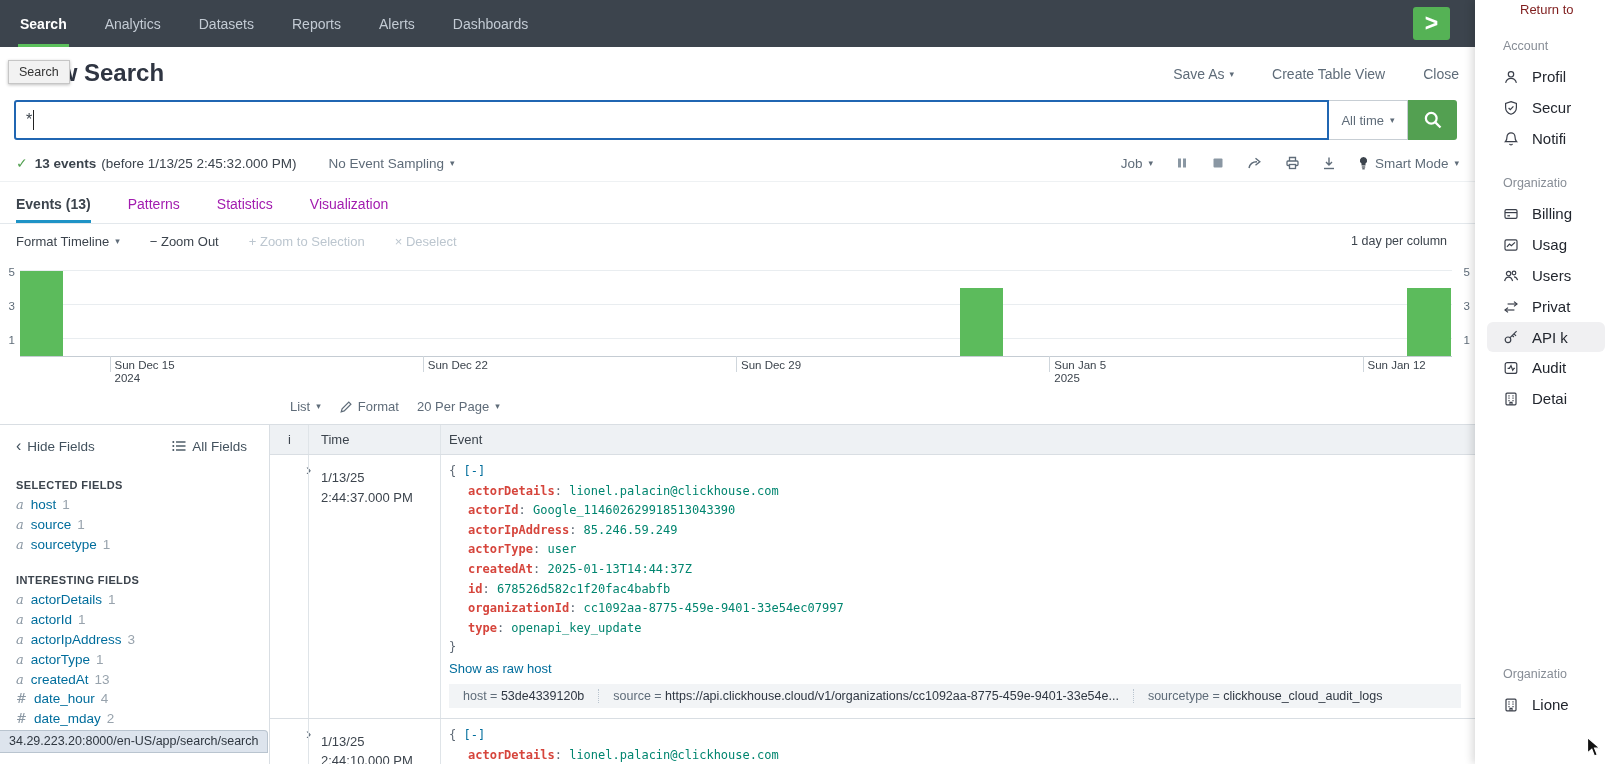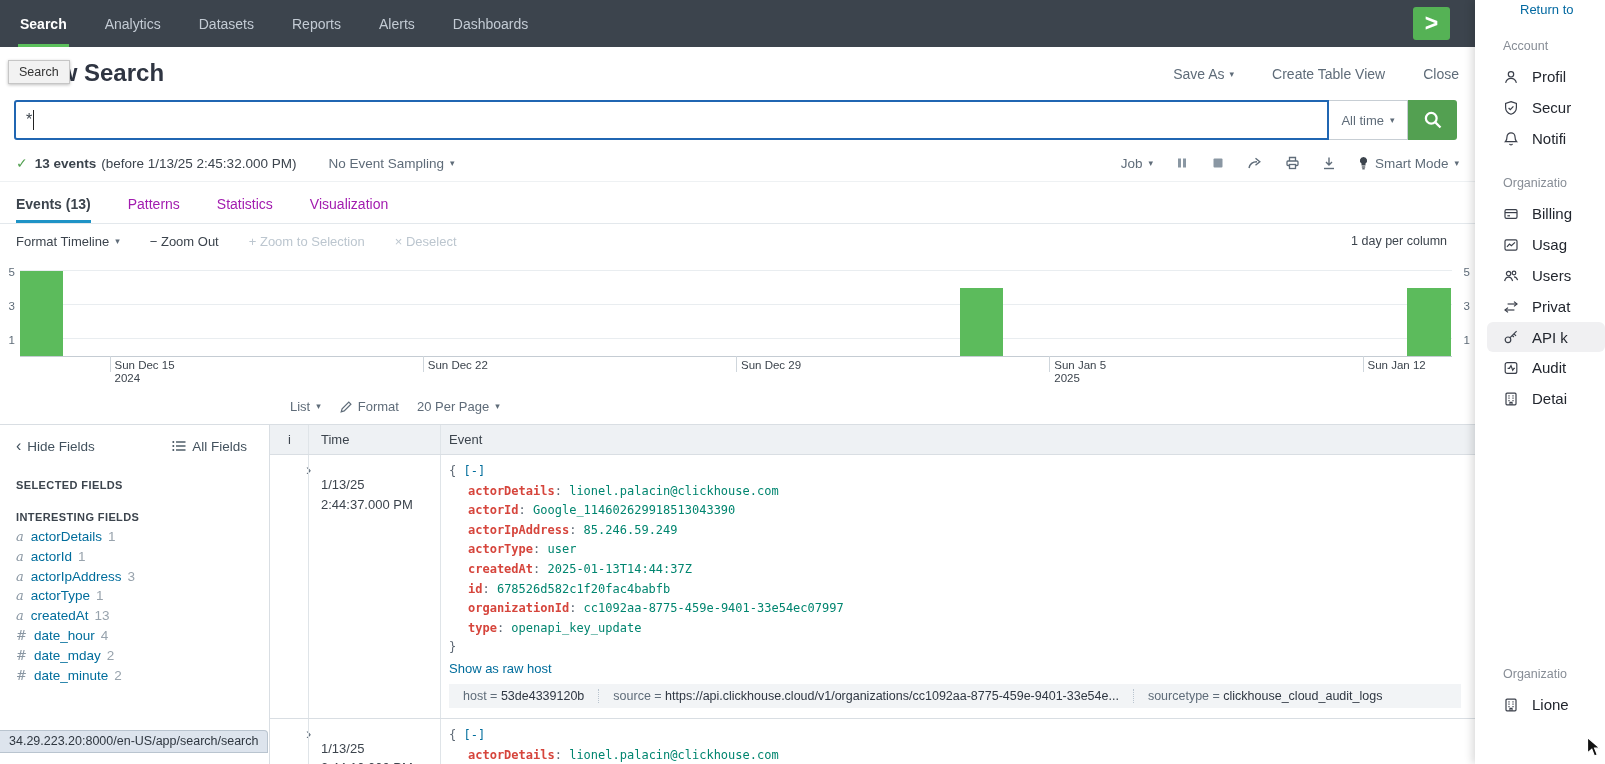--- a/index.html
+++ b/index.html
@@ -87,21 +87,21 @@
   .fcount{color:#98a3ad;margin-left:6px}
 
   
   .events{flex:1;overflow:hidden;position:relative}
   .thead{height:29px;background:#eef1f4;border-bottom:1px solid #d9dee3;display:flex;align-items:center;font-size:13px;color:#3c444d}
   .col-i{width:38px;box-sizing:border-box;padding-left:18px;flex:none}
   .col-time{width:132px;box-sizing:border-box;padding-left:12px;flex:none;border-left:1px solid #dfe4e8;align-self:stretch;display:flex;align-items:center}
   .col-event{flex:1;box-sizing:border-box;padding-left:8px;border-left:1px solid #dfe4e8;align-self:stretch;display:flex;align-items:center}
   .erow{display:flex;align-items:stretch}
   .erow + .erow{border-top:1px solid #d9dee3}
-  .erow .col-time{display:block;padding-top:20px;font-size:13px;line-height:19.5px;color:#3c444d}
+  .erow .col-time{display:block;padding-top:13px;font-size:13px;line-height:19.5px;color:#3c444d}
   .erow .col-event{display:block;padding:7px 14px 10px 8px}
   .expand{display:inline-block;padding:6px 0 0 18px;font-size:16px;color:#5f6c79;cursor:pointer}
   .json{font-family:"DejaVu Sans Mono",monospace;font-size:12px;line-height:19.6px}
   .jline{white-space:pre}
   .ind{padding-left:19px}
   .jp{color:#5c6773}
   .jkey{color:#d6453c;font-weight:bold;cursor:pointer}
   .jval{color:#00856f;cursor:pointer}
   .jcollapse{color:#006d9c;cursor:pointer;text-decoration:none}
   .rawlink{display:inline-block;margin-top:3px;font-size:13px;color:#006d9c;cursor:pointer}
@@ -111,21 +111,21 @@
   .ml,.meq{color:#5f6c79}
   .mv{color:#2f3742}
 
   
   .statusbar{position:absolute;left:0;top:730px;z-index:40;background:#dde4ed;border:1px solid #b9c4cf;border-left:none;
              border-radius:0 4px 0 0;padding:3px 9px 4px;font-size:12.5px;color:#2f3740}
 
   
   .panel{position:absolute;left:1475px;top:0;width:130px;height:764px;background:#fff;z-index:30;
          box-shadow:-3px 0 8px rgba(0,0,0,.14);overflow:hidden}
-  .p-return{margin:2px 0 0 45px;font-size:13px;color:#0369a1;white-space:nowrap;cursor:pointer}
+  .p-return{margin:2px 0 0 45px;font-size:13px;color:#7f1d1d;white-space:nowrap;cursor:pointer}
   .p-head{margin:22px 0 0 28px;font-size:12.5px;color:#878d96;white-space:nowrap}
   .p-head.gap{margin-top:253px}
   .p-items{margin-top:8px}
   .p-item{height:31px;display:flex;align-items:center;gap:13px;padding-left:28px;font-size:15px;color:#22262e;
           white-space:nowrap;cursor:pointer}
   .p-item.hl{margin-left:12px;padding-left:16px;background:#f0f0f2;border-radius:6px;height:30px}
   .p-item svg{flex:none}
 
   .cursor{position:absolute;left:1586px;top:736px;z-index:60}
   svg.ic{display:block}
@@ -338,20 +338,25 @@
               <circle cx="1.3" cy="6" r="1" fill="#43525e"></circle>
               <circle cx="1.3" cy="10" r="1" fill="#43525e"></circle>
               <line x1="4" y1="2" x2="13.5" y2="2" stroke="#43525e" stroke-width="1.4"></line>
               <line x1="4" y1="6" x2="13.5" y2="6" stroke="#43525e" stroke-width="1.4"></line>
               <line x1="4" y1="10" x2="13.5" y2="10" stroke="#43525e" stroke-width="1.4"></line>
             </svg>
           <span>All Fields</span>
         </div>
       </div>
       <div class="fgroup-h">SELECTED FIELDS</div>
+      <div class="fgroup">
+        <div class="frow"><span class="fpre">a</span><span class="fname">host</span><span class="fcount">1</span></div>
+        <div class="frow"><span class="fpre">a</span><span class="fname">source</span><span class="fcount">1</span></div>
+        <div class="frow"><span class="fpre">a</span><span class="fname">sourcetype</span><span class="fcount">1</span></div>
+      </div>
       <div class="fgroup-h second">INTERESTING FIELDS</div>
       <div class="fgroup">
         <div class="frow"><span class="fpre">a</span><span class="fname">actorDetails</span><span class="fcount">1</span></div>
         <div class="frow"><span class="fpre">a</span><span class="fname">actorId</span><span class="fcount">1</span></div>
         <div class="frow"><span class="fpre">a</span><span class="fname">actorIpAddress</span><span class="fcount">3</span></div>
         <div class="frow"><span class="fpre">a</span><span class="fname">actorType</span><span class="fcount">1</span></div>
         <div class="frow"><span class="fpre">a</span><span class="fname">createdAt</span><span class="fcount">13</span></div>
         <div class="frow"><span class="fpre">#</span><span class="fname">date_hour</span><span class="fcount">4</span></div>
         <div class="frow"><span class="fpre">#</span><span class="fname">date_mday</span><span class="fcount">2</span></div>
         <div class="frow"><span class="fpre">#</span><span class="fname">date_minute</span><span class="fcount">2</span></div>

